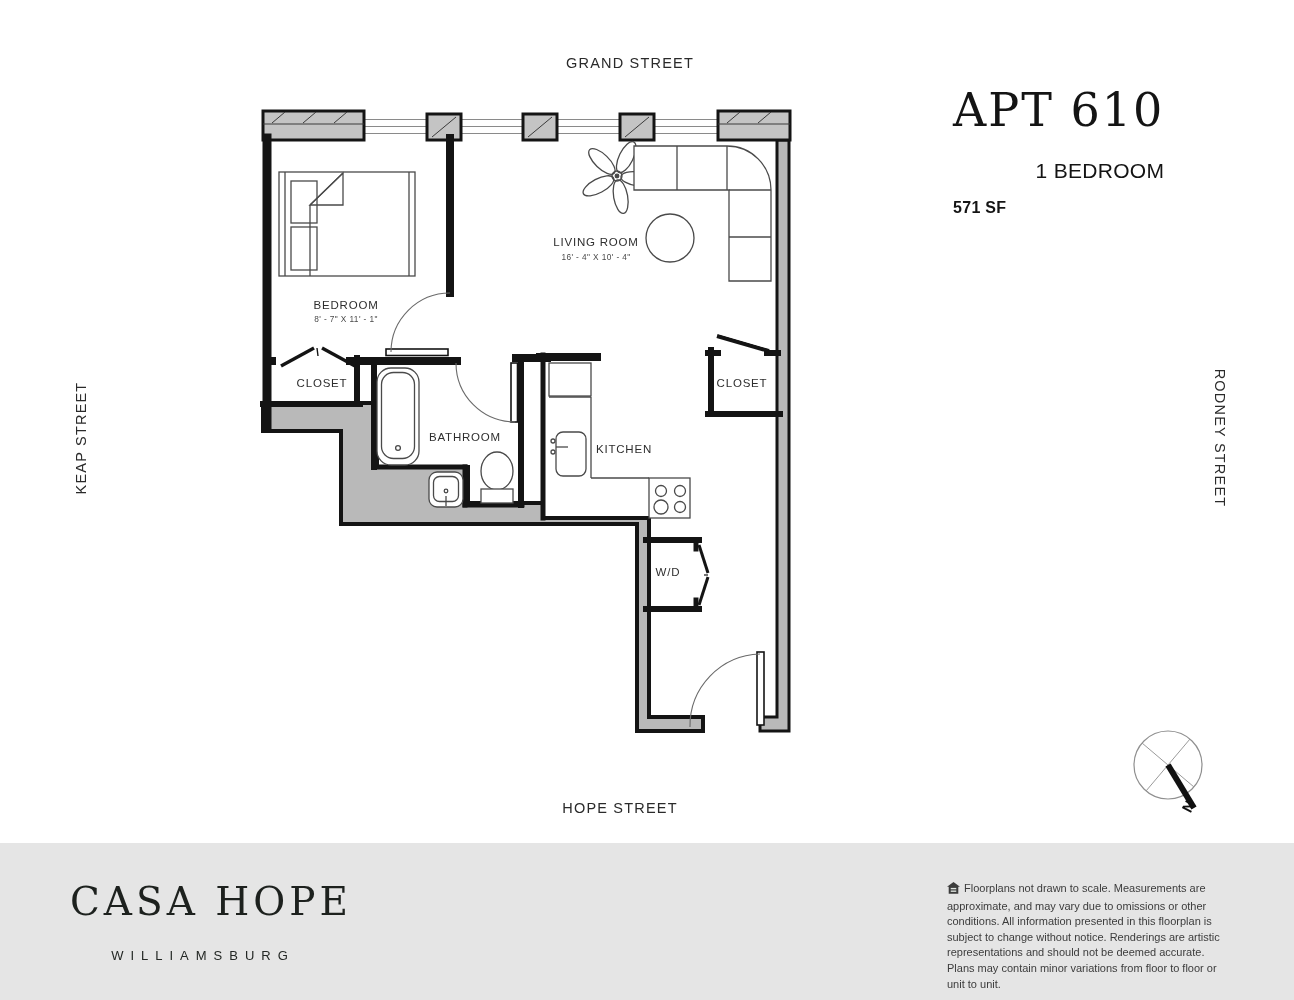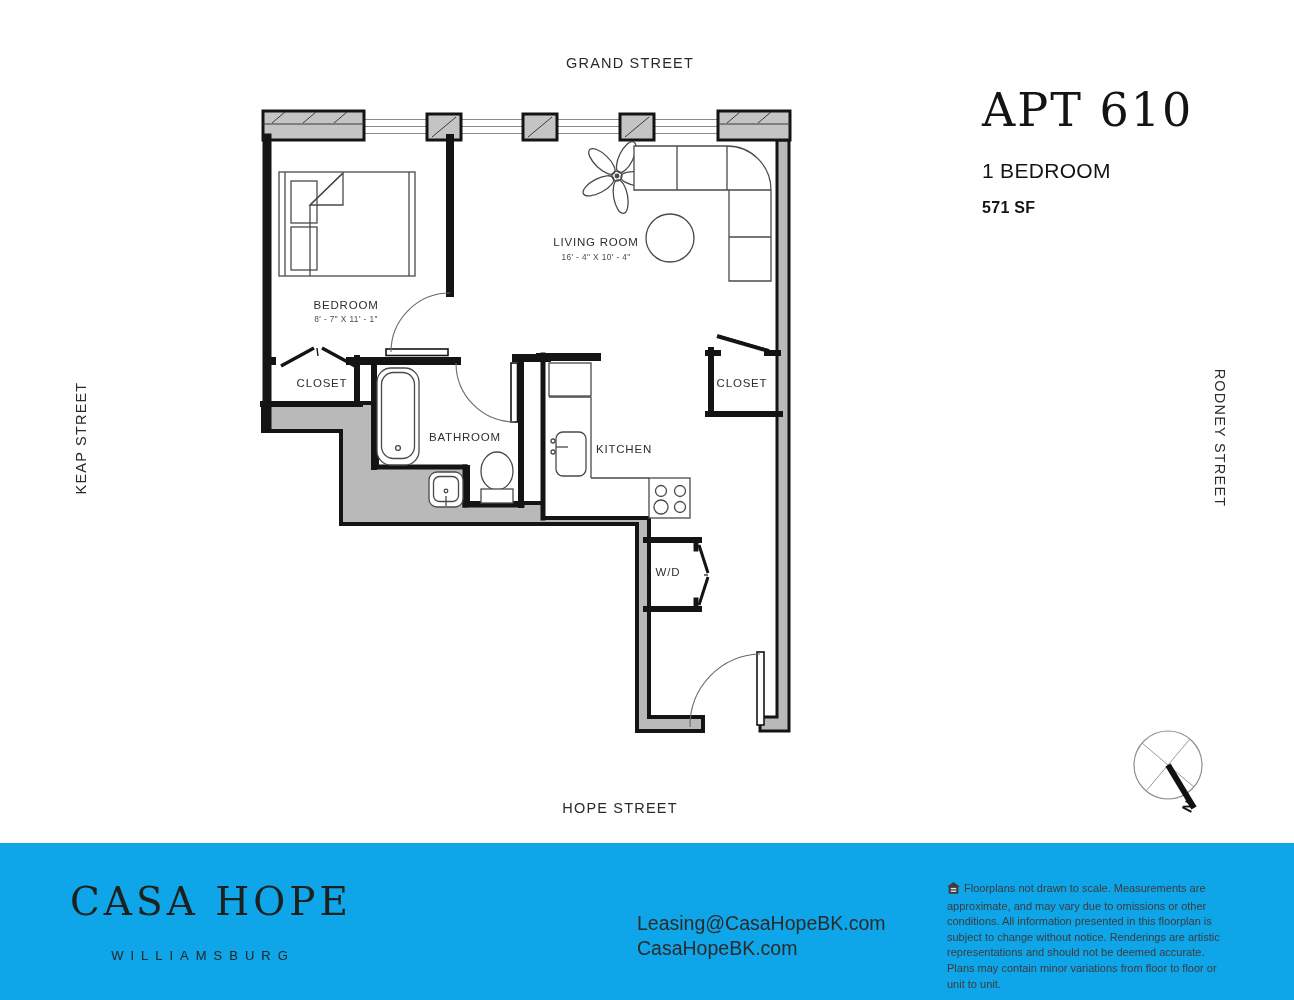--- a/index.html
+++ b/index.html
@@ -16,21 +16,21 @@
     letter-spacing:2px; color:#141414;
   }
   .apt-specs { font-size:21px; letter-spacing:.3px; color:#141414; line-height:28px; }
   .apt-area  { font-size:16px; font-weight:700; color:#141414; letter-spacing:.3px; }
 
   
 
   
   .footer {
     position:absolute; left:0; top:843px; width:1294px; height:157px;
-    background:#0ea5e9;
+    background:#e5e5e5;
   }
   .brand { position:absolute; left:70px; top:36px; width:266px; text-align:center; color:#1d211e; }
   .brand-name {
     font-family:"DejaVu Serif", serif; font-size:39px; font-weight:400;
     letter-spacing:4px; white-space:nowrap;
   }
   .brand-loc { font-size:13px; letter-spacing:7px; margin-top:24px; color:#232724; }
   .contact { position:absolute; left:637px; top:68px; font-size:19.5px; color:#2b2b2b; line-height:25px; }
   .disclaimer {
     position:absolute; left:947px; top:38px; width:284px;
@@ -219,36 +219,32 @@
 
   <g>
     <circle cx="1168" cy="765" r="34" fill="none" stroke="#8f8f8f" stroke-width="1.2"></circle>
     <line x1="1142" y1="743" x2="1194" y2="787" stroke="#9a9a9a" stroke-width="1"></line>
     <line x1="1190" y1="739" x2="1146" y2="791" stroke="#9a9a9a" stroke-width="1"></line>
     <line x1="1168" y1="765" x2="1194" y2="808" stroke="#111" stroke-width="6"></line>
     <text class="n-label" transform="translate(1184,804) rotate(118)" text-anchor="middle">N</text>
   </g>
 </svg>
 
-<div class="abs" style="left:982px; top:83px;">
+<div class="abs" style="left:953px; top:83px;">
   <div class="apt-title">APT 610</div>
-  <div class="apt-specs" style="margin-top:20px;">
+  <div class="apt-specs" style="margin-top:20px;text-align:right;">
     <div>1 BEDROOM</div>
   </div>
   <div class="apt-area" style="margin-top:14px;">571 SF</div>
 </div>
 
 <div class="footer">
   <div class="brand">
     <div class="brand-name">CASA HOPE</div>
     <div class="brand-loc">WILLIAMSBURG</div>
-  </div>
-  <div class="contact">
-    <div>Leasing@CasaHopeBK.com</div>
-    <div>CasaHopeBK.com</div>
   </div>
   <div class="disclaimer">
     <span class="eho-icon">
       <svg width="13" height="12" viewBox="0 0 14 13">
         <path d="M7,0 L14,5.2 L12.2,5.2 L12.2,12.6 L1.8,12.6 L1.8,5.2 L0,5.2 Z" fill="#3c3c3c"></path>
         <rect x="4" y="6.4" width="6" height="1.5" fill="#dee4df"></rect>
         <rect x="4" y="9.2" width="6" height="1.5" fill="#dee4df"></rect>
       </svg>
     </span><span>Floorplans not drawn to scale. Measurements are approximate, and may vary due to omissions or other conditions. All information presented in this floorplan is subject to change without notice. Renderings are artistic representations and should not be deemed accurate. Plans may contain minor variations from floor to floor or unit to unit.</span>
   </div>

